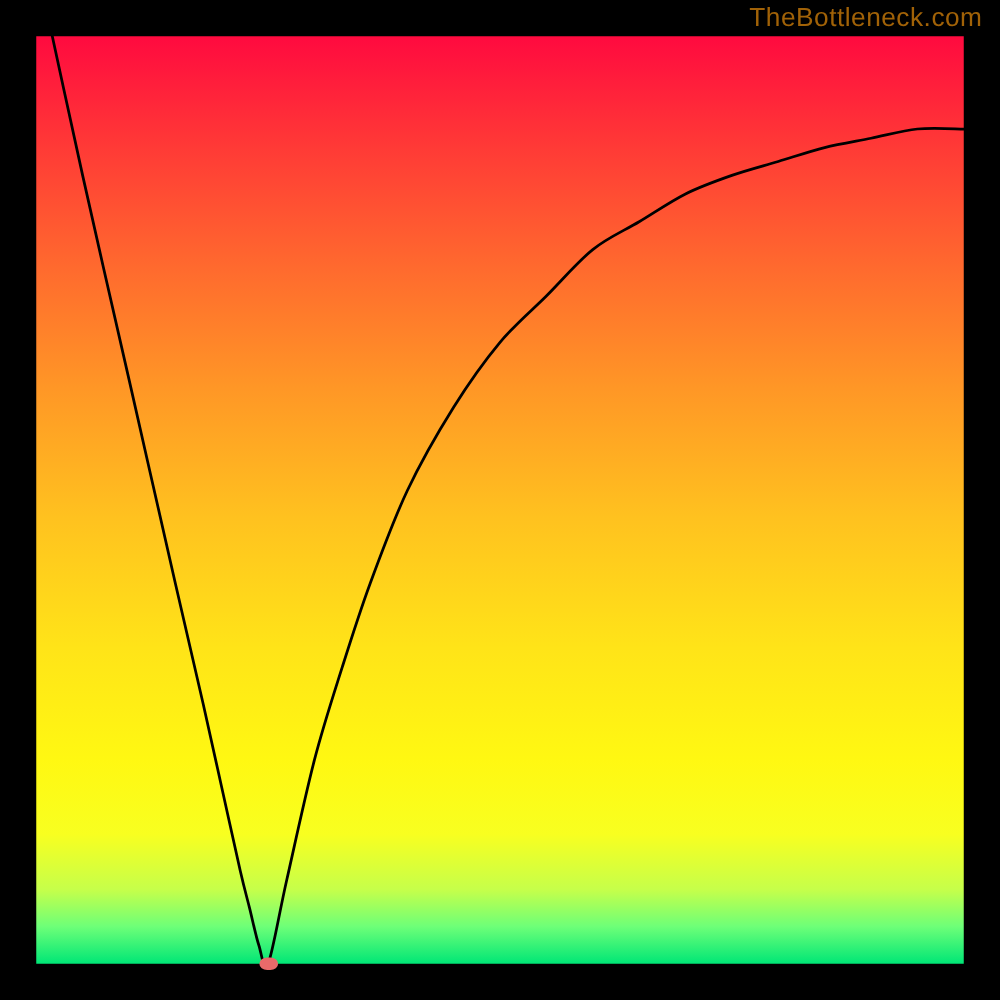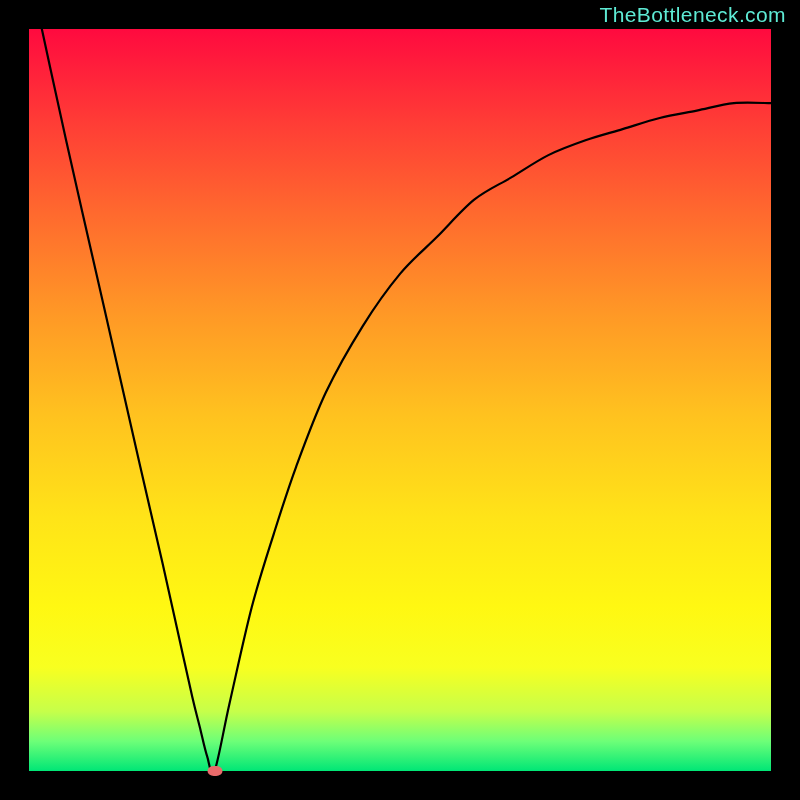--- a/index.html
+++ b/index.html
@@ -17,21 +17,21 @@
     height: 800px;
     background: #000;
   }
   .watermark {
     position: absolute;
     top: 3px;
     right: 14px;
     font-size: 21px;
     letter-spacing: 0.4px;
     font-weight: 500;
-    color: #5eead4;
+    color: #a16207;
     z-index: 3;
     user-select: none;
   }
   .plot {
     position: absolute;
     left: 29px;
     top: 29px;
     width: 742px;
     height: 742px;
     background: linear-gradient(to bottom,

